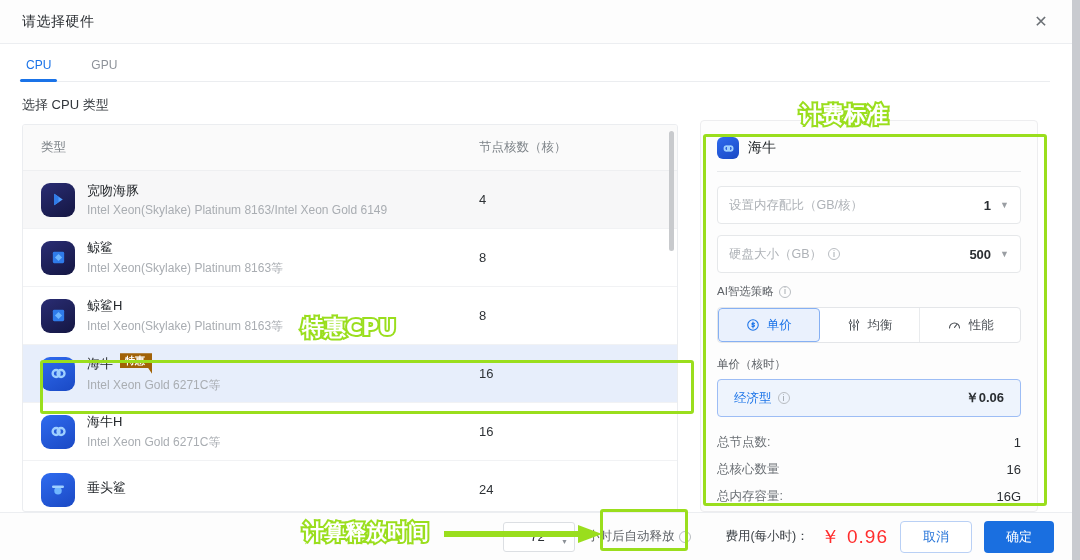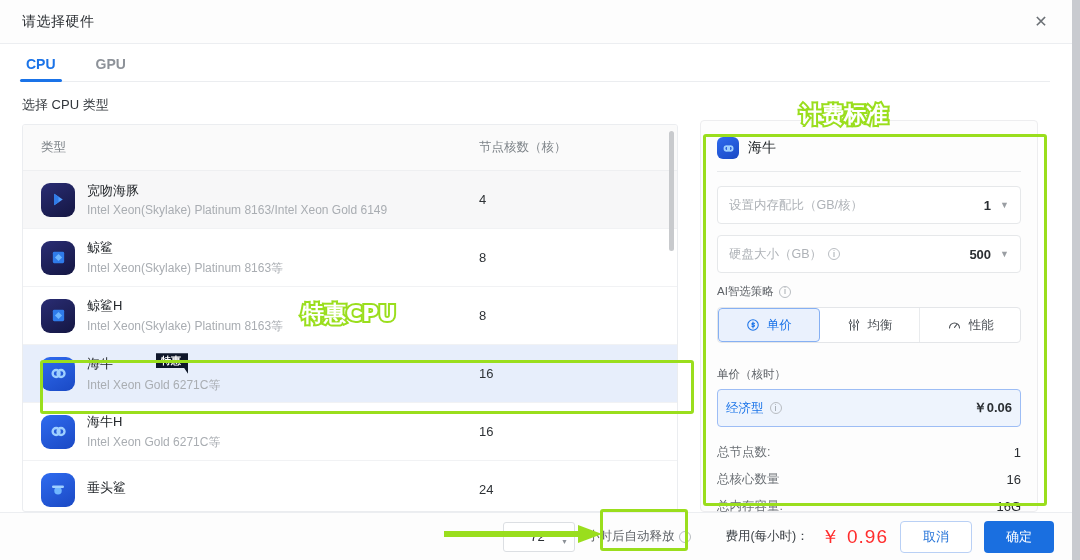--- a/index.html
+++ b/index.html
@@ -32,21 +32,21 @@
     color: #6b7075; font-size: 16px; line-height: 1; cursor: pointer;
   }
 
   
   .tabs-wrap {
     flex: 0 0 38px; height: 38px;
     border-bottom: 1px solid #ebedf0;
     margin: 0 22px; display: flex; align-items: flex-end;
   }
   .tab {
-    font-size: 14px; font-weight: bold; color: #8d9299;
+    font-size: 12px; font-weight: normal; color: #8d9299;
     padding: 0 4px 9px 4px; margin-right: 32px;
     cursor: pointer; position: relative; margin-top: 20px;
   }
   .tab.active { color: #1a73e8; }
   .tab.active::after {
     content:""; position:absolute; left:-2px; right:-2px; bottom:-1px;
     height:3px; background:#1a73e8; border-radius:2px;
   }
 
   
@@ -81,25 +81,24 @@
     width: 34px; height: 34px; border-radius: 9px; flex:0 0 34px;
     display:flex; align-items:center; justify-content:center;
   }
   .ico.dark { background: linear-gradient(150deg,#2a2d74 0%, #141642 100%); }
   .ico.blue { background: linear-gradient(150deg,#2f6bef 0%, #1a49c4 100%); }
   .name-wrap { min-width:0; }
   .name-line { display:flex; align-items:center; gap:7px; }
   .name { font-size: 13px; color: #22262a; }
   .sub { font-size: 12px; color: #a9adb2; margin-top: 3px; white-space:nowrap; }
   .badge {
-    background: #0f172a; color:#fff; font-size:10px; font-weight:bold;
+    background: #a16207; color:#fff; font-size:10px; font-weight:bold;
     padding: 2px 7px 2px 5px; line-height: 1.25; position: relative;
     clip-path: polygon(0 0, 100% 0, 100% 100%, 88% 72%, 0 72%);
     padding-bottom: 6px;
-    margin-left: 36px;
   }
   .vscroll {
     position:absolute; right:3px; top:6px; width:5px; height:120px;
     background:#c8cacd; border-radius:3px;
   }
 
   
   .right-col {
     width: 338px; margin-left: 22px; position: relative;
     display:flex; flex-direction:column; padding-top: 24px;
@@ -116,34 +115,34 @@
     height: 38px; border:1px solid #e6e8ea; border-radius:4px; background:#fff;
     display:flex; align-items:center; padding: 0 11px; margin-bottom: 11px;
   }
   .field-label { font-size:12.5px; color:#aeb2b7; display:flex; align-items:center; gap:6px; }
   .field .spacer { flex:1; }
   .field-val { font-size:13px; color:#2a2e32; font-weight:bold; }
   .caret { color:#9a9ea3; font-size:9px; margin-left:9px; }
   .small-label { font-size:11.5px; color:#5f6368; display:flex; align-items:center; gap:5px; margin-bottom:8px;}
   .seg {
     display:flex; height:36px; border:1px solid #e4e6e9; border-radius:4px;
-    overflow:hidden; margin-bottom: 24px; background:#fff;
+    overflow:hidden; margin-bottom: 14px; background:#fff;
   }
   .seg-item {
     flex:1; display:flex; align-items:center; justify-content:center; gap:7px;
     font-size:12.5px; color:#4a4f54; border-right:1px solid #e9ebed; cursor:pointer;
   }
   .seg-item:last-child { border-right:none; }
   .seg-item.active {
     background:#eaf1fd; color:#1a73e8; border:1px solid #86b0f3; border-radius:4px;
   }
   .price-label { font-size:11.5px; color:#5f6368; margin-bottom:7px; }
   .price-box {
     height:38px; border:1px solid #9dbdf5; background:#eef4fd; border-radius:4px;
-    display:flex; align-items:center; padding:0 8px; margin-bottom:12px; cursor:pointer;
+    display:flex; align-items:center; padding:0 16px; margin-bottom:12px; cursor:pointer;
   }
   .price-name { font-size:12.5px; color:#1a73e8; display:flex; align-items:center; gap:6px; }
   .price-val { font-size:13px; color:#2a2e32; font-weight:bold; }
   .stat { display:flex; align-items:center; font-size:12.5px; color:#6b7075; padding:5px 0; }
   .stat .v { font-size:13px; color:#2a2e32; }
 
   .info-i {
     width:12px; height:12px; border:1px solid #b9bdc2; border-radius:50%;
     display:inline-flex; align-items:center; justify-content:center;
     font-size:9px; color:#9aa0a6; font-style:normal; line-height:1;
@@ -175,21 +174,21 @@
   .anno-box { position:absolute; border:3px solid #9ade1d; border-radius:3px; pointer-events:none; }
   #anno-right { left:703px; top:134px; width:344px; height:372px; }
   #anno-row { left:40px; top:360px; width:654px; height:54px; }
   #anno-num { left:600px; top:509px; width:88px; height:42px; }
   .anno-text {
     position:absolute; font-weight:bold; color:#ffffff; pointer-events:none;
     -webkit-text-stroke: 4px #9ade1d; paint-order: stroke fill;
     font-family:"DejaVu Sans","Liberation Sans",sans-serif;
   }
   #anno-t1 { left:800px; top:100px; font-size:22px; }
-  #anno-t2 { left:302px; top:299px; font-size:22px; }
+  #anno-t2 { left:302px; top:313px; font-size:22px; }
   #anno-t3 { left:303px; top:518px; font-size:21px; }
   .anno-arrow { position:absolute; pointer-events:none; }
   #arrow1 { left:444px; top:524px; }
 </style>
 </head>
 <body>
 
 <div class="dialog">
 
   <div class="titlebar">
@@ -435,19 +434,20 @@
     <div class="btn ghost">取消</div>
     <div class="btn primary">确定</div>
   </div>
 
   <div class="anno-box" id="anno-right"></div>
   <div class="anno-box" id="anno-row"></div>
   <div class="anno-box" id="anno-num"></div>
 
   <div class="anno-text" id="anno-t1">计费标准</div>
   <div class="anno-text" id="anno-t2">特惠CPU</div>
+  <div class="anno-text" id="anno-t3">计算释放时间</div>
 
   <svg class="anno-arrow" id="arrow1" width="160" height="20" viewBox="0 0 160 20">
     <path d="M0 10 L138 10" stroke="#9ade1d" stroke-width="6"></path>
     <path d="M134 1 L158 10 L134 19 Z" fill="#9ade1d"></path>
   </svg>
 
 </div>
 
 </body></html>

